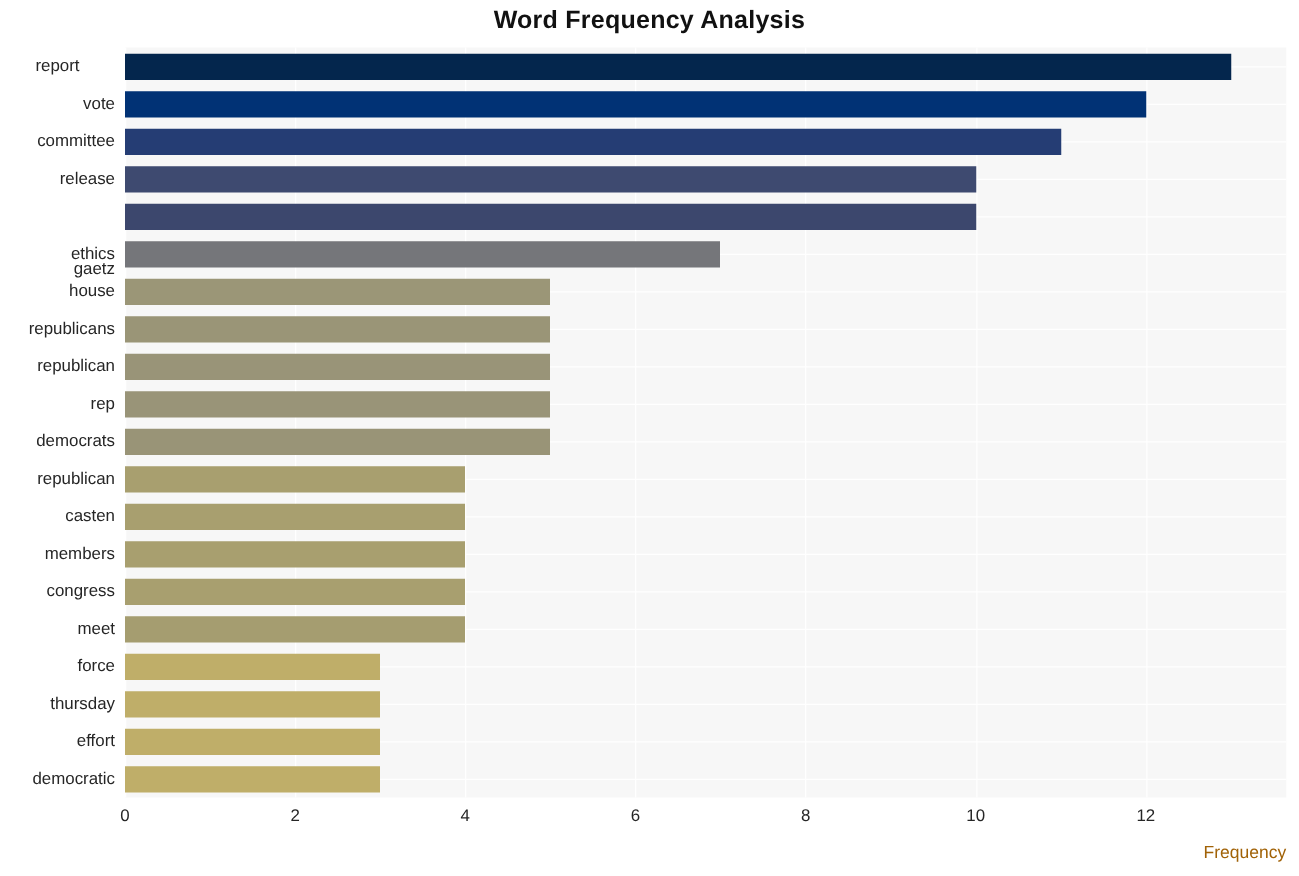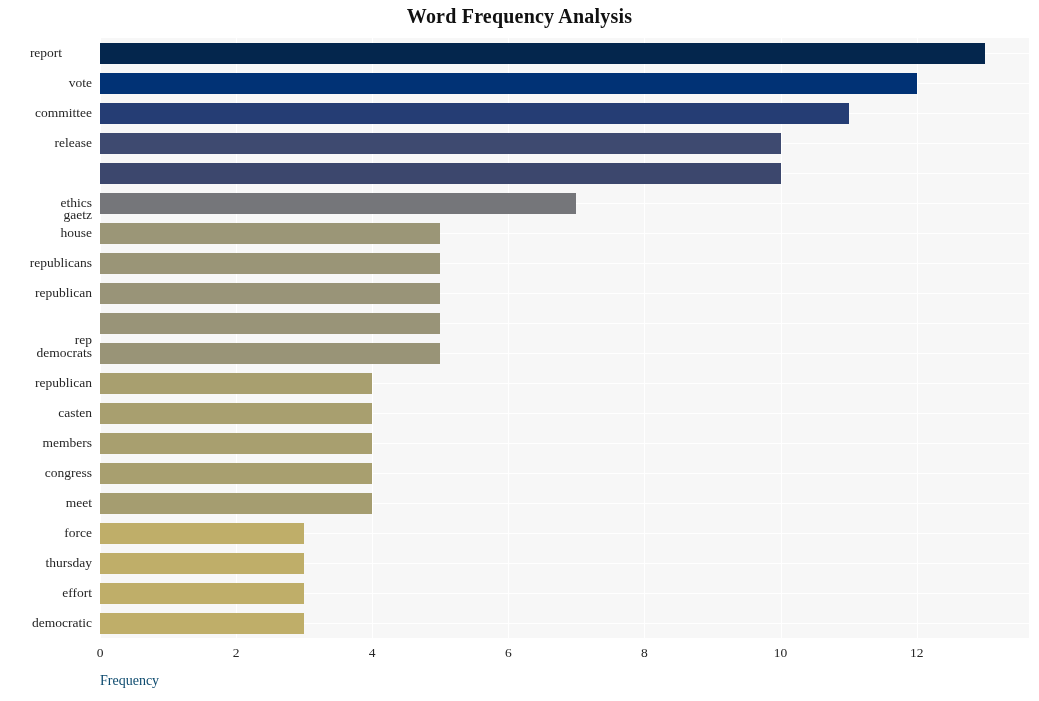--- a/index.html
+++ b/index.html
@@ -11,21 +11,20 @@
     width: 1039px;
     height: 701px;
     font-family: "Liberation Sans", sans-serif;
     overflow: hidden;
   }
   #figure {
     position: relative;
     width: 1039px;
     height: 701px;
     background: #ffffff;
-    font-family: Liberation Serif, serif;
   }
   #chart-title {
     position: absolute;
     left: 0;
     top: 5px;
     width: 1039px;
     text-align: center;
     font-size: 20px;
     font-weight: bold;
     color: #111111;
@@ -99,23 +98,23 @@
     margin-left: -20px;
     text-align: center;
     font-size: 13.5px;
     color: #262626;
   }
   #xaxis-label {
     position: absolute;
     left: 100px;
     top: 673px;
     width: 929px;
-    text-align: left;
+    text-align: right;
     font-size: 14px;
-    color: #0c4a6e;
+    color: #a16207;
   }
 </style>
 </head>
 <body>
 
 <div id="figure" style="background: rgb(255, 255, 255);">
 
   <div id="chart-title">Word Frequency Analysis</div>
 
   <div id="plot-area" style="background: rgb(247, 247, 247);">
@@ -175,21 +174,21 @@
   <div id="ytick-labels">
       <div class="ytick" style="top: 8px; text-align: center;">report</div>
       <div class="ytick" style="top: 38px;">vote</div>
       <div class="ytick" style="top: 68px;">committee</div>
       <div class="ytick" style="top: 98px;">release</div>
       <div class="ytick" style="top: 128px; margin-top: 42px;">gaetz</div>
       <div class="ytick" style="top: 158px;">ethics</div>
       <div class="ytick" style="top: 188px;">house</div>
       <div class="ytick" style="top: 218px; padding-left: 9px;">republicans</div>
       <div class="ytick" style="top: 248px;">republican</div>
-      <div class="ytick" style="top: 295px;">rep</div>
+      <div class="ytick" style="top: 278px;">rep</div>
       <div class="ytick" style="top: 308px;">democrats</div>
       <div class="ytick" style="top: 338px;">republican</div>
       <div class="ytick" style="top: 368px;">casten</div>
       <div class="ytick" style="top: 398px;">members</div>
       <div class="ytick" style="top: 428px;">congress</div>
       <div class="ytick" style="top: 458px;">meet</div>
       <div class="ytick" style="top: 488px;">force</div>
       <div class="ytick" style="top: 518px;">thursday</div>
       <div class="ytick" style="top: 548px;">effort</div>
       <div class="ytick" style="top: 578px;">democratic</div>

